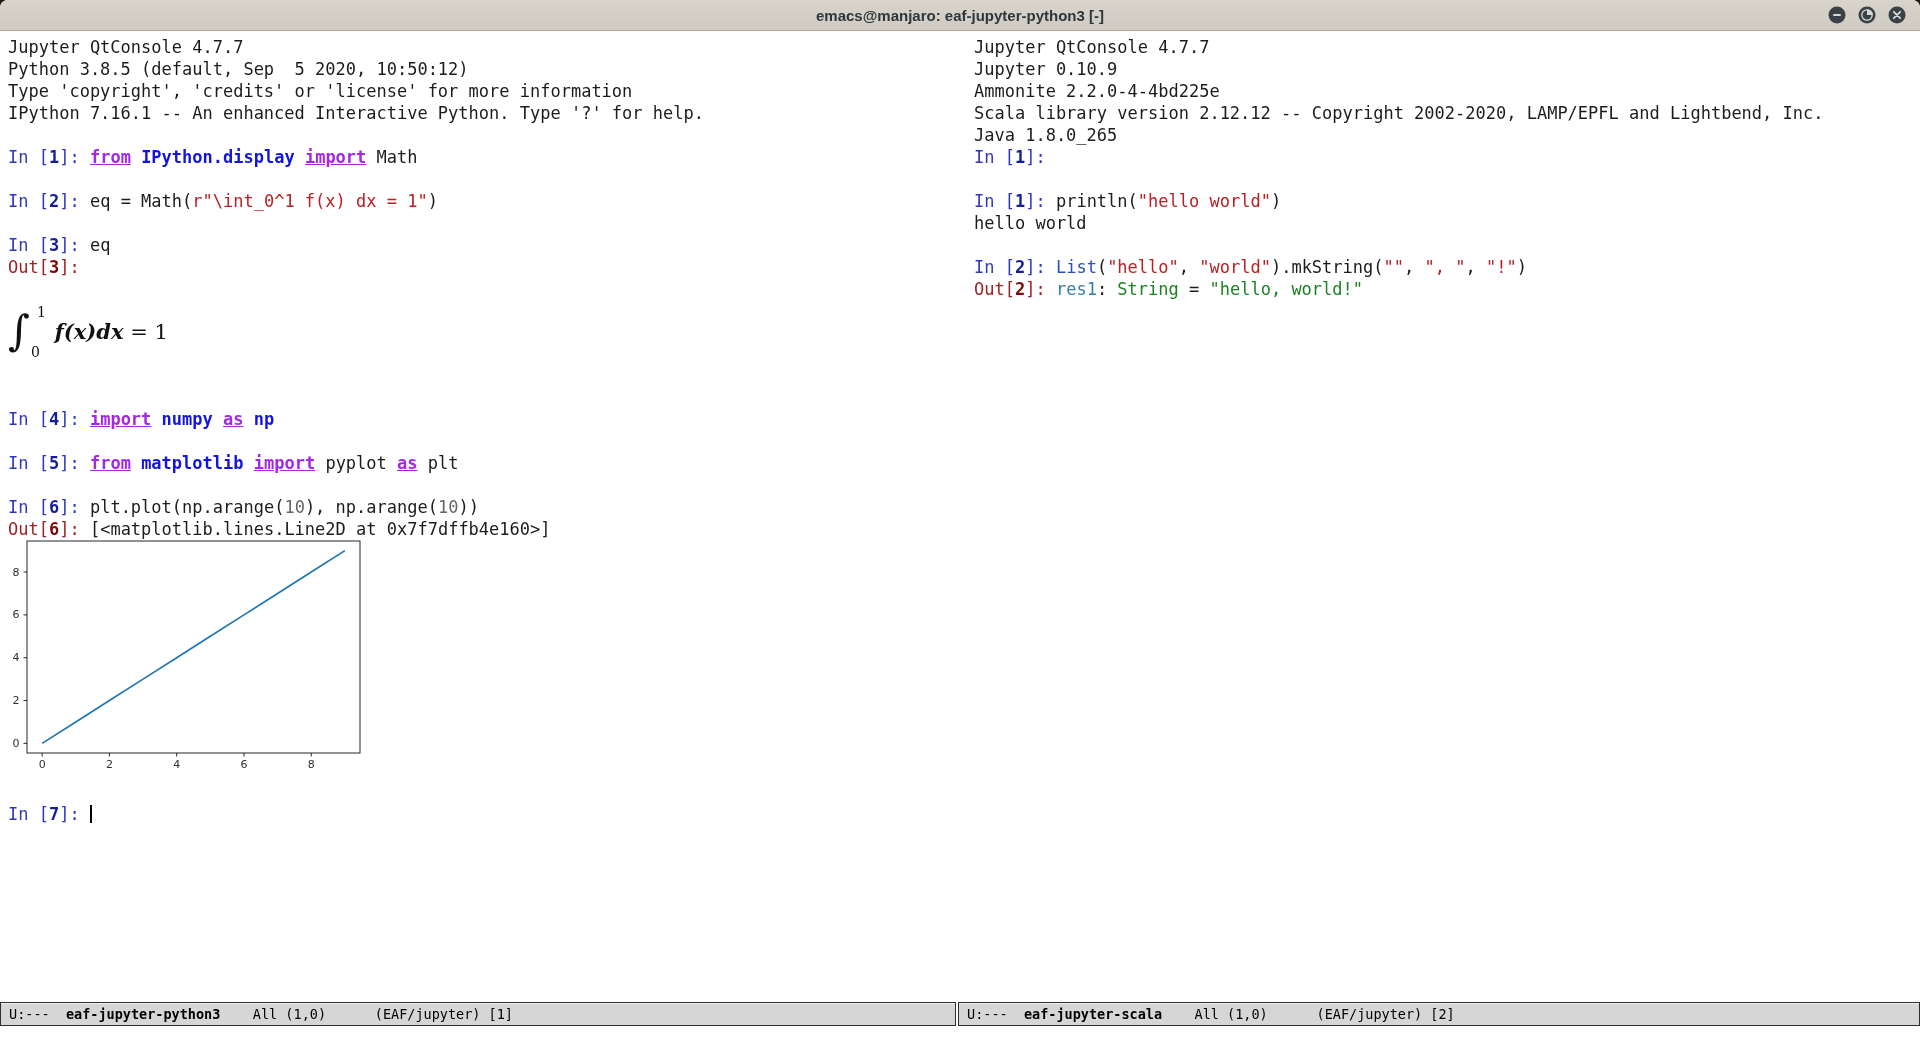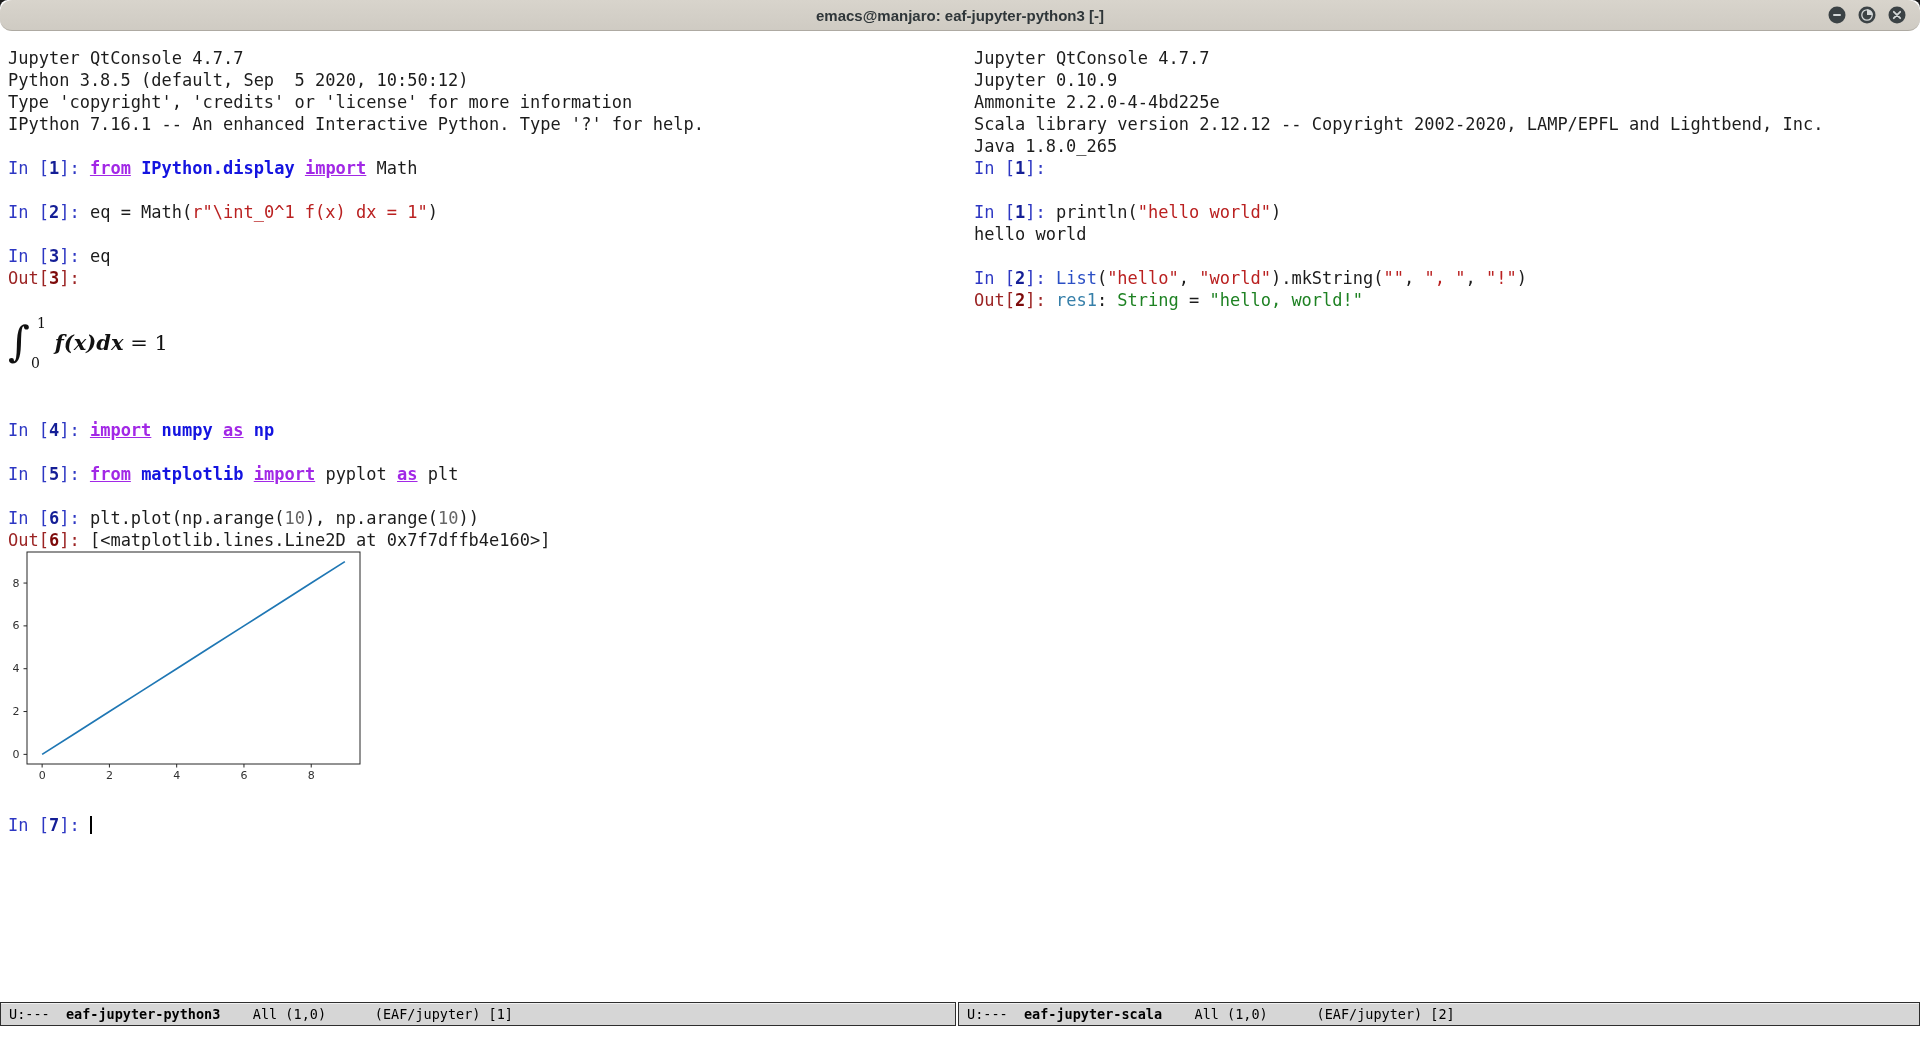--- a/index.html
+++ b/index.html
@@ -9,30 +9,30 @@
   }
   .window{
     width:1920px;height:1051px;display:flex;flex-direction:column;
     background:#ffffff;border-radius:8px 8px 0 0;overflow:hidden;
   }
   
   .titlebar{
     height:30px;flex:0 0 30px;
     background:linear-gradient(var(--titlebar-bg,#d8d4cc),#cfcbc3);
     border-bottom:1px solid #aeaaa2;
-    display:flex;align-items:center;justify-content:center;position:relative;border-radius:12px;
+    display:flex;align-items:center;justify-content:center;position:relative;
   }
   .title-text{
     font-family:"Liberation Sans", sans-serif;font-weight:700;font-size:15px;color:#2f3639;
   }
   .win-controls{position:absolute;right:14px;top:0;height:30px;display:flex;align-items:center;gap:12px;}
   .win-btn{width:18px;height:18px;border-radius:50%;display:flex;align-items:center;justify-content:center;cursor:default;}
   
   .content{flex:1 1 auto;display:flex;background:#ffffff;}
-  .pane{padding:16px 0 0 8px;font-size:17px;line-height:22px;color:var(--plain,#1c1c1c);}
+  .pane{padding:5px 0 0 8px;font-size:17px;line-height:22px;color:var(--plain,#1c1c1c);}
   .pane-left{width:958px;flex:0 0 958px;}
   .pane-right{flex:1 1 auto;}
   .cline{height:22px;white-space:pre;}
   .tok-p   {color:var(--plain,#1c1c1c);}
   .tok-in  {color:var(--prompt-in,#2d37c3);}
   .tok-inb {color:var(--prompt-in-num,#141e96);font-weight:bold;}
   .tok-out {color:var(--prompt-out,#9b2323);}
   .tok-outb{color:var(--prompt-out-num,#7d0a0a);font-weight:bold;}
   .tok-kw  {color:var(--keyword,#a228e6);font-weight:bold;text-decoration:underline;}
   .tok-mod {color:var(--module,#1414e0);font-weight:bold;}

